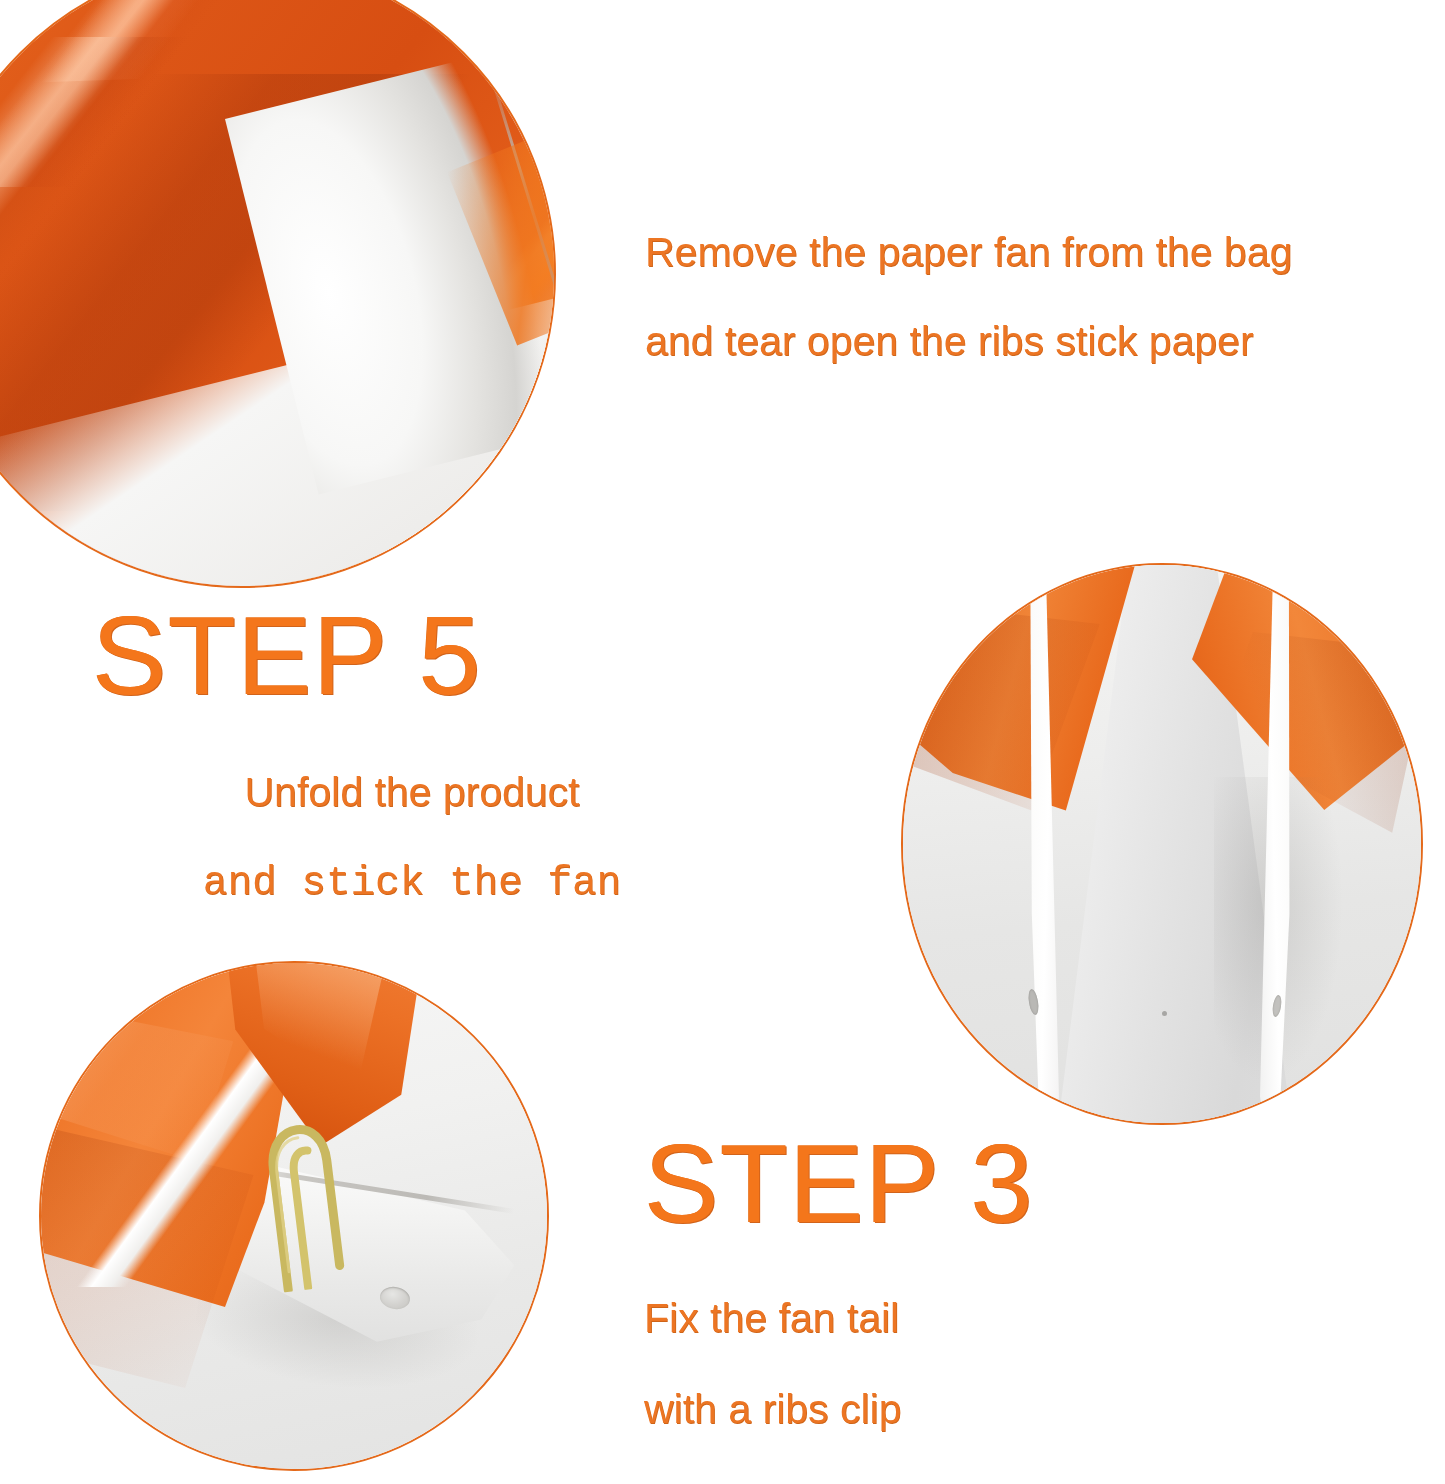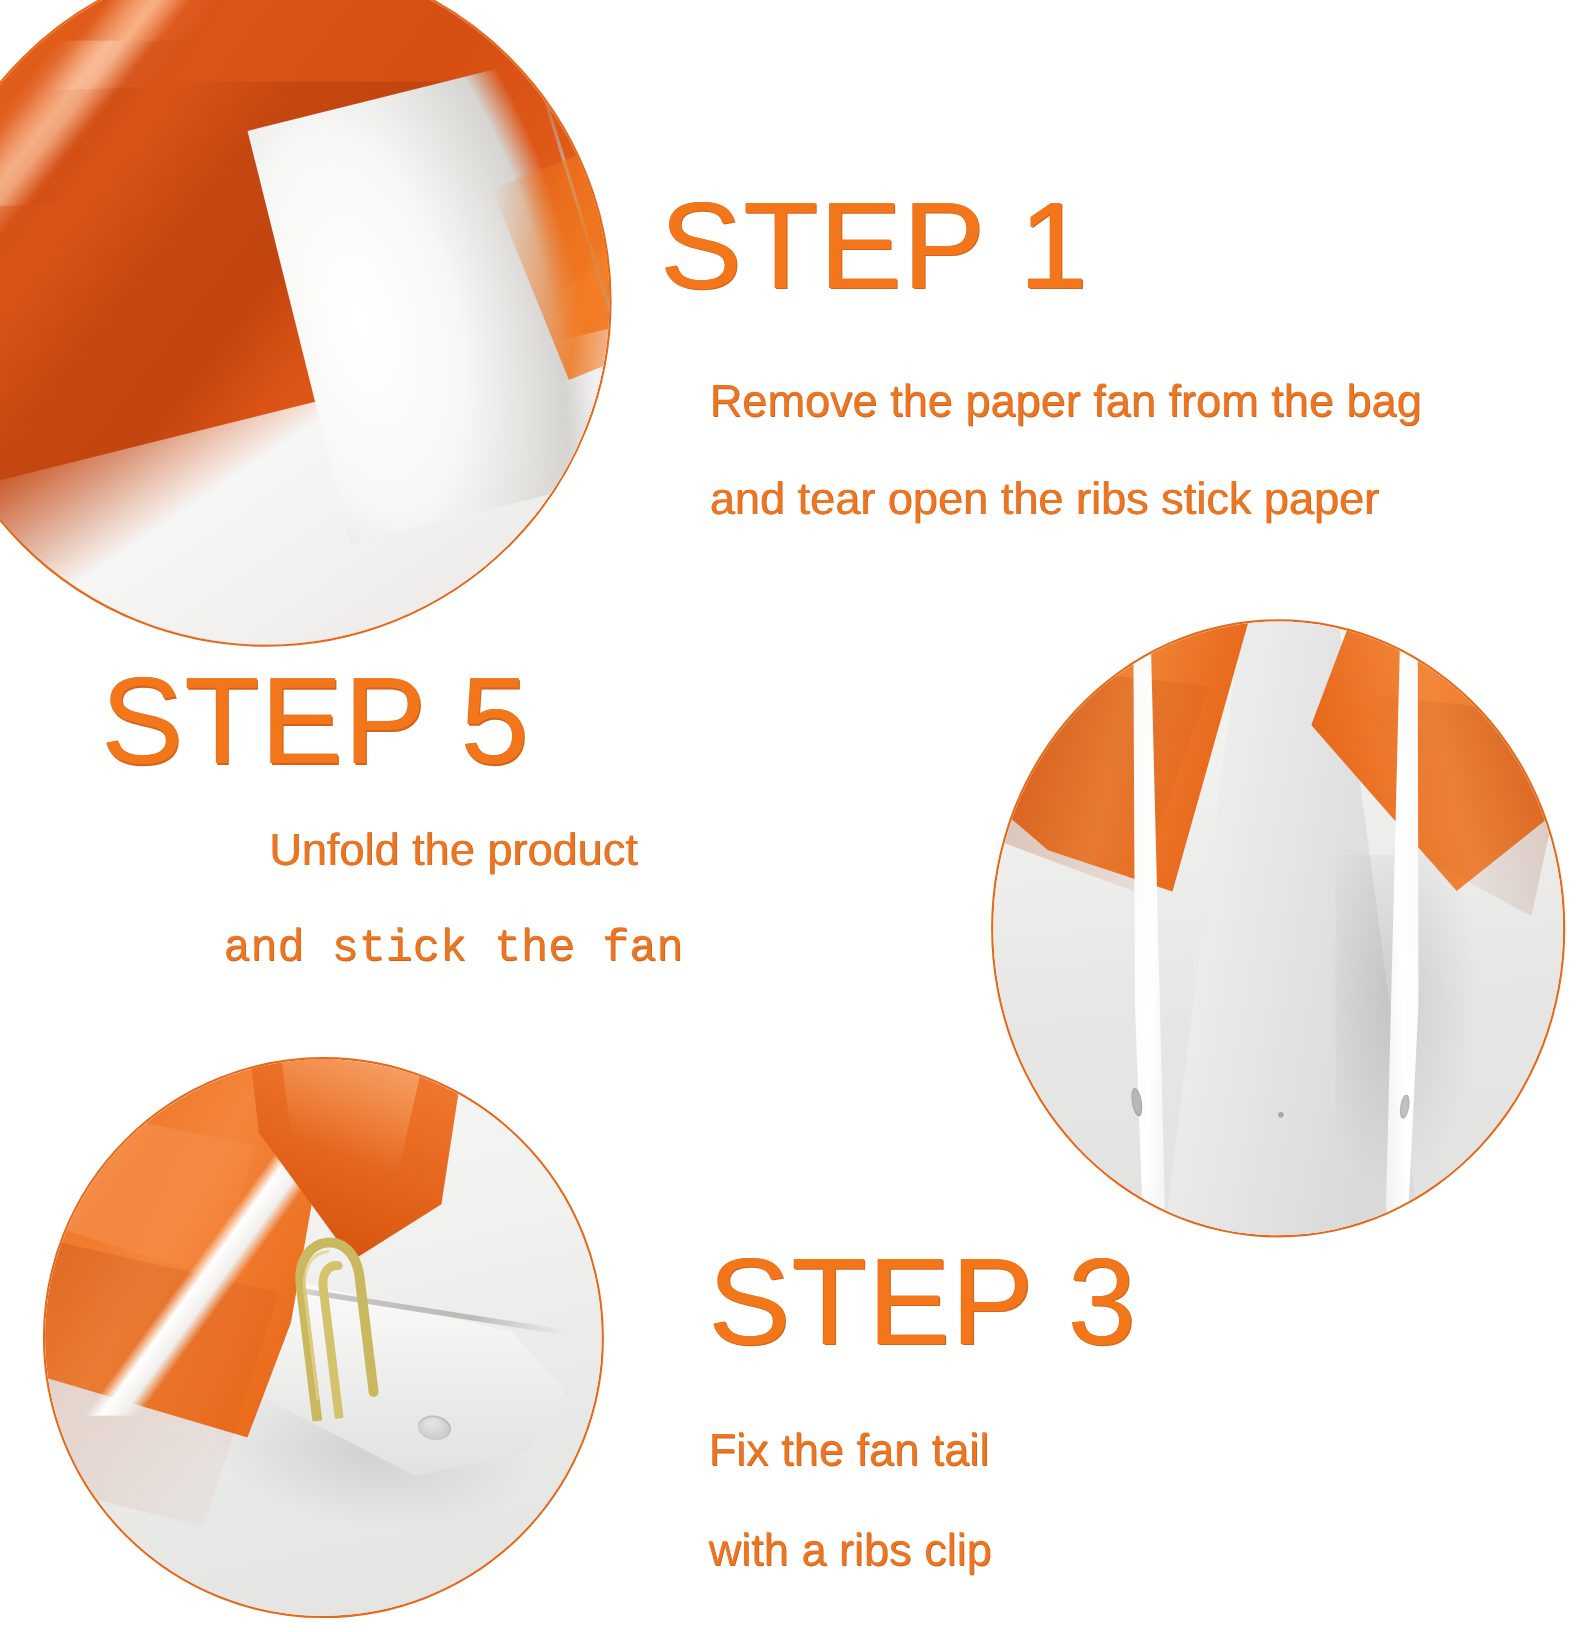--- a/index.html
+++ b/index.html
@@ -43,21 +43,21 @@
     margin: 0;
   }
   .body-line { margin: 0; padding: 0; }
 
   #step1-block { left: 600px; top: 168px; }
   #step1-block .step-heading { text-align: left; }
   #step1-block .lines { margin-top: 64px; margin-left: 45px; }
   #step1-block .body-line + .body-line { margin-top: 48px; }
 
   #step2-block { left: 92px; top: 600px; }
-  #step2-block .lines { margin-top: 40px; text-align: center; width: 640px; }
+  #step2-block .lines { margin-top: 60px; text-align: center; width: 640px; }
   #step2-block .body-line + .body-line { margin-top: 50px; font-family: Liberation Mono, monospace; }
 
   #step3-block { left: 644px; top: 1128px; }
   #step3-block .lines { margin-top: 58px; width: 555px; }
   #step3-block .body-line + .body-line { margin-top: 50px; }
 
   
   .photo-circle {
     position: absolute;
     border-radius: 50%;
@@ -398,21 +398,20 @@
           <path d="M24 168 L24 46 C24 22 38 10 52 10 C66 10 78 22 78 44 L78 150" stroke="#C9B860" stroke-width="9" stroke-linecap="round" fill="none"></path>
           <path d="M44 168 L44 52 C44 36 52 30 60 32" stroke="#D3C36C" stroke-width="8" stroke-linecap="round" fill="none"></path>
           <path d="M27 150 L27 52 C27 30 38 18 52 18" stroke="#E0D288" stroke-width="3" stroke-linecap="round" fill="none" opacity="0.75"></path>
         </svg>
       </div>
     </div>
     <span class="sr">Orange fan with white tail secured by a gold paper clip</span>
   </div>
 
   <div class="step-block" id="step1-block">
-    <div class="step-heading">STEP 1</div>
     <div class="lines">
       <div class="step-body body-line">Remove the paper fan from the bag</div>
       <div class="step-body body-line">and tear open the ribs stick paper</div>
     </div>
   </div>
 
   <div class="step-block" id="step2-block">
     <div class="step-heading">STEP 5</div>
     <div class="lines">
       <div class="step-body body-line">Unfold the product</div>

